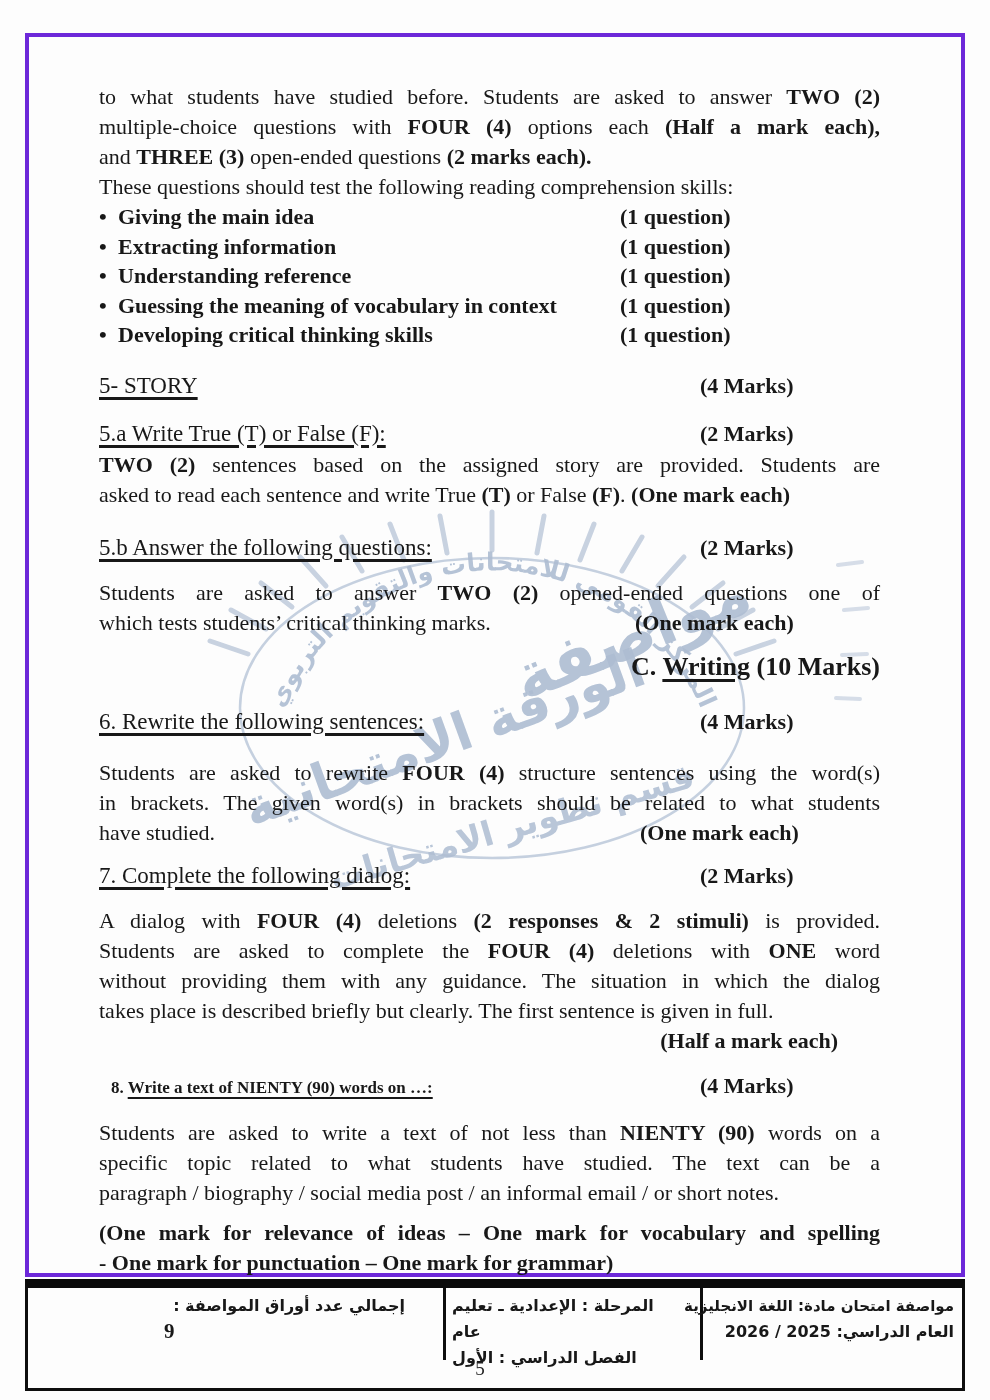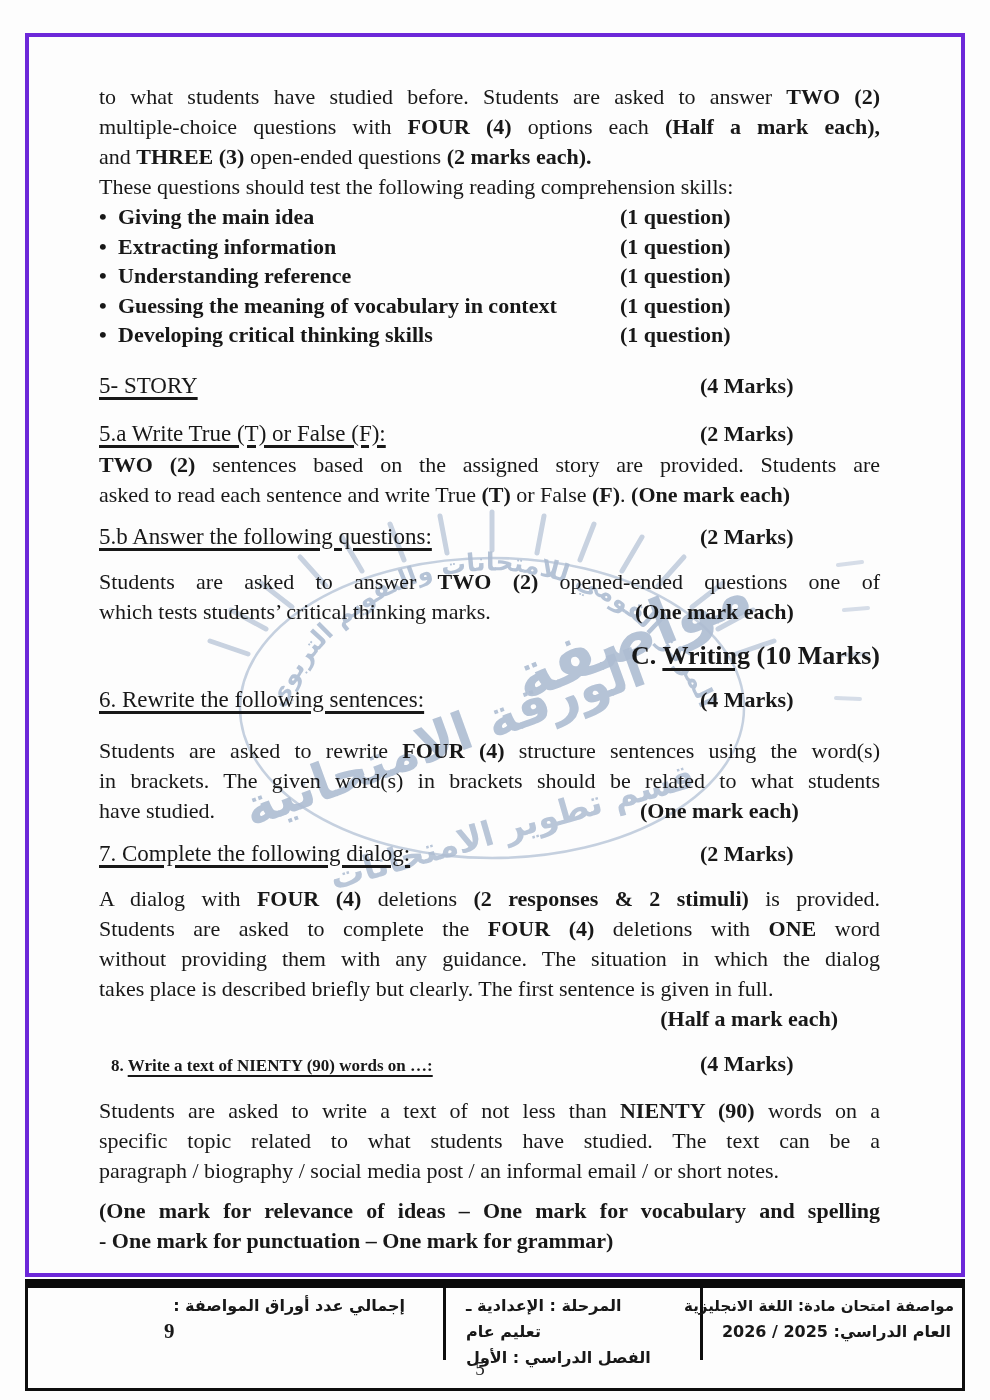--- a/index.html
+++ b/index.html
@@ -29,40 +29,40 @@
   .skill-count{position:absolute;left:521px;top:0;}
 
   .h-row{position:relative;line-height:32px;}
   .h{font-weight:normal;font-size:23px;text-decoration:underline;
      text-decoration-thickness:2.5px;text-underline-offset:4px;}
   .marks{position:absolute;left:601px;top:0;font-weight:bold;font-size:22px;text-decoration:none;}
 
   .rel{position:relative;}
   .note{position:absolute;font-weight:bold;}
 
-  .mt20{margin-top:20px;} .mt16{margin-top:16px;} .mt22{margin-top:11px;}
+  .mt20{margin-top:20px;} .mt16{margin-top:16px;} .mt22{margin-top:22px;}
   .mt14{margin-top:14px;} .mt12{margin-top:12px;} .mt10{margin-top:10px;}
 
   .c-head{margin-top:12px;text-align:right;font-size:26px;line-height:34px;}
   .c-head .u{text-decoration-thickness:3px;}
 
   .marks-line{text-align:right;padding-right:42px;font-weight:bold;}
   .indent8{padding-left:12px;}
   .rubric{font-weight:bold;}
 
   
   .footer{position:absolute;left:25px;top:1279px;width:940px;height:112px;box-sizing:border-box;
           border:3px solid #0e0e0e;border-top:9px solid #0a0a0a;}
   .f-divider{position:absolute;top:0;width:3px;height:72px;background:#0e0e0e;}
   .fd1{left:415px;} .fd2{left:672px;}
   .f-cell{position:absolute;top:0;direction:rtl;font-family:"DejaVu Sans",sans-serif;
           font-weight:bold;font-size:16px;line-height:26px;padding:5px 8px 0;box-sizing:border-box;}
   .f-left{left:0;width:415px;text-align:right;padding-right:38px;}
-  .f-mid{left:418px;width:220px;text-align:left;padding-left:20px;}
-  .f-right{left:675px;right:0;text-align:center;padding-left:16px;}
+  .f-mid{left:418px;width:220px;text-align:left;padding-left:6px;}
+  .f-right{left:675px;right:0;text-align:right;padding-left:16px;}
   .f-right .l1{font-size:15px;white-space:nowrap;}
   .f-total-value{direction:ltr;text-align:left;padding-left:128px;
                  font-family:"Liberation Serif",serif;font-size:21px;line-height:24px;}
   .page-num{position:absolute;top:1358px;left:25px;width:910px;text-align:center;
             font-size:19px;color:#222;}
 </style>
 </head>
 <body>
 
 <div class="canvas">

